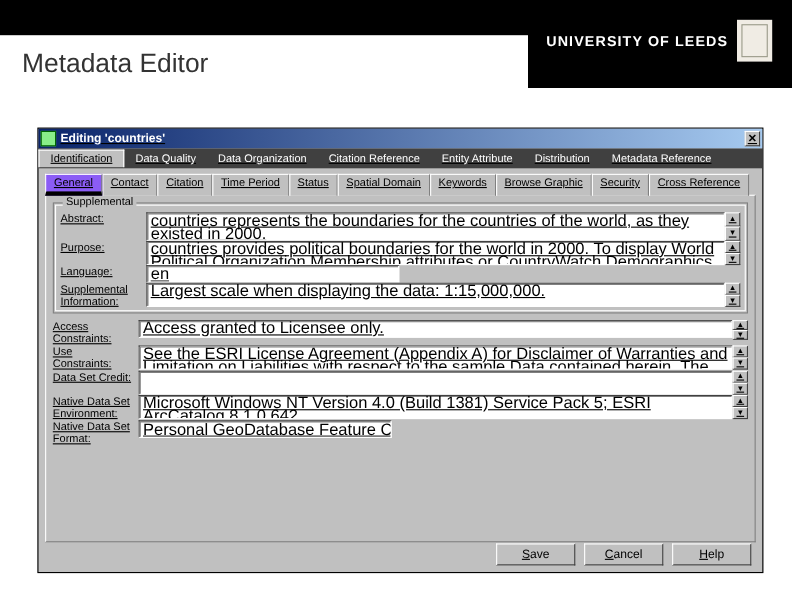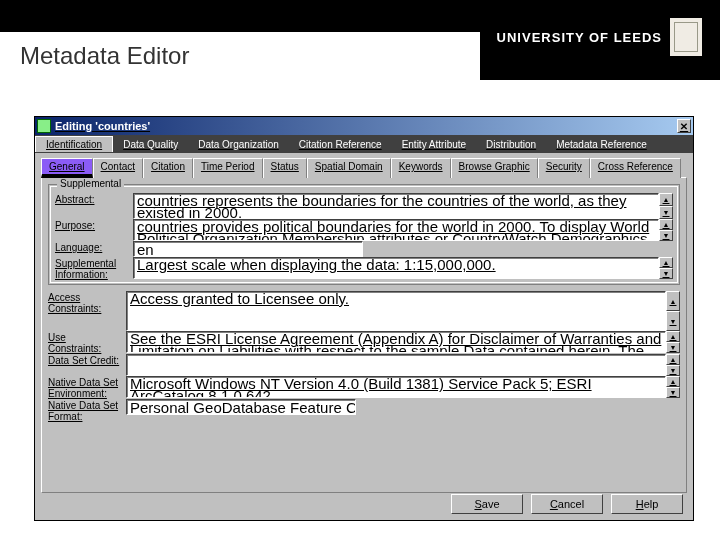--- a/index.html
+++ b/index.html
@@ -1,19 +1,19 @@
 <!DOCTYPE html>
 <html><head>
 <meta charset="utf-8">
 <style>
   * { box-sizing: border-box; margin: 0; padding: 0; }
   body { font-family: Arial, sans-serif; background: #fff; width: 720px; height: 540px; overflow: hidden; }
   
   .slide-header { width: 720px; height: 80px; background: #000; position: relative; }
-  .slide-header .title-area { position: absolute; left: 0; top: 32px; width: 480px; height: 48px; background: #fff; display: flex; align-items: center; padding-left: 20px; padding-top:0;}
+  .slide-header .title-area { position: absolute; left: 0; top: 32px; width: 480px; height: 48px; background: #fff; display: flex; align-items: flex-start; padding-left: 20px; padding-top:12px;}
   .slide-header .title-area h1 { font-size: 24px; font-weight: normal; color: #333; }
   .slide-header .logo-area { position: absolute; right: 18px; top: 18px; display: flex; align-items: center; gap: 8px; }
   .slide-header .logo-text { color: #fff; font-size: 13px; letter-spacing: 1px; font-weight: bold; }
   .slide-header .logo-mark { width: 32px; height: 38px; background: #f0ece4; position: relative; }
   .slide-header .logo-mark::before { content:""; position:absolute; left:4px; top:4px; right:4px; bottom:4px; border:1px solid #998; }
   
   .editor-win { position: absolute; left: 34px; top: 116px; width: 660px; height: 405px; background: #c0c0c0; border: 1px solid #000; font-family: "MS Sans Serif", Tahoma, sans-serif; font-size: 11px; text-decoration: underline; }
   
   .title-bar { height: 18px; background: linear-gradient(to right, #0a246a, #a6caf0); display: flex; align-items: center; padding: 0 2px; color: #fff; font-weight: bold; }
   .title-bar .ticon { width: 14px; height: 14px; background:#8e8; border:1px solid #060; margin-right:4px;}
@@ -131,21 +131,21 @@
               <div class="sbtn">▲</div>
               <div class="sbtn">▼</div>
             </div>
         </div>
       </div>
     </div>
 
     <div class="row">
       <div class="lbl">Access Constraints:</div>
       <div class="fieldwrap">
-        <div class="sunkfield txt-multi" style="flex:1;height:40px">Access granted to Licensee only.</div>
+        <div class="sunkfield txt-multi" style="flex:1;height:16px">Access granted to Licensee only.</div>
         <div class="scroll-btns">
             <div class="sbtn">▲</div>
             <div class="sbtn">▼</div>
           </div>
       </div>
     </div>
 
     <div class="row">
       <div class="lbl">Use Constraints:</div>
       <div class="fieldwrap">

